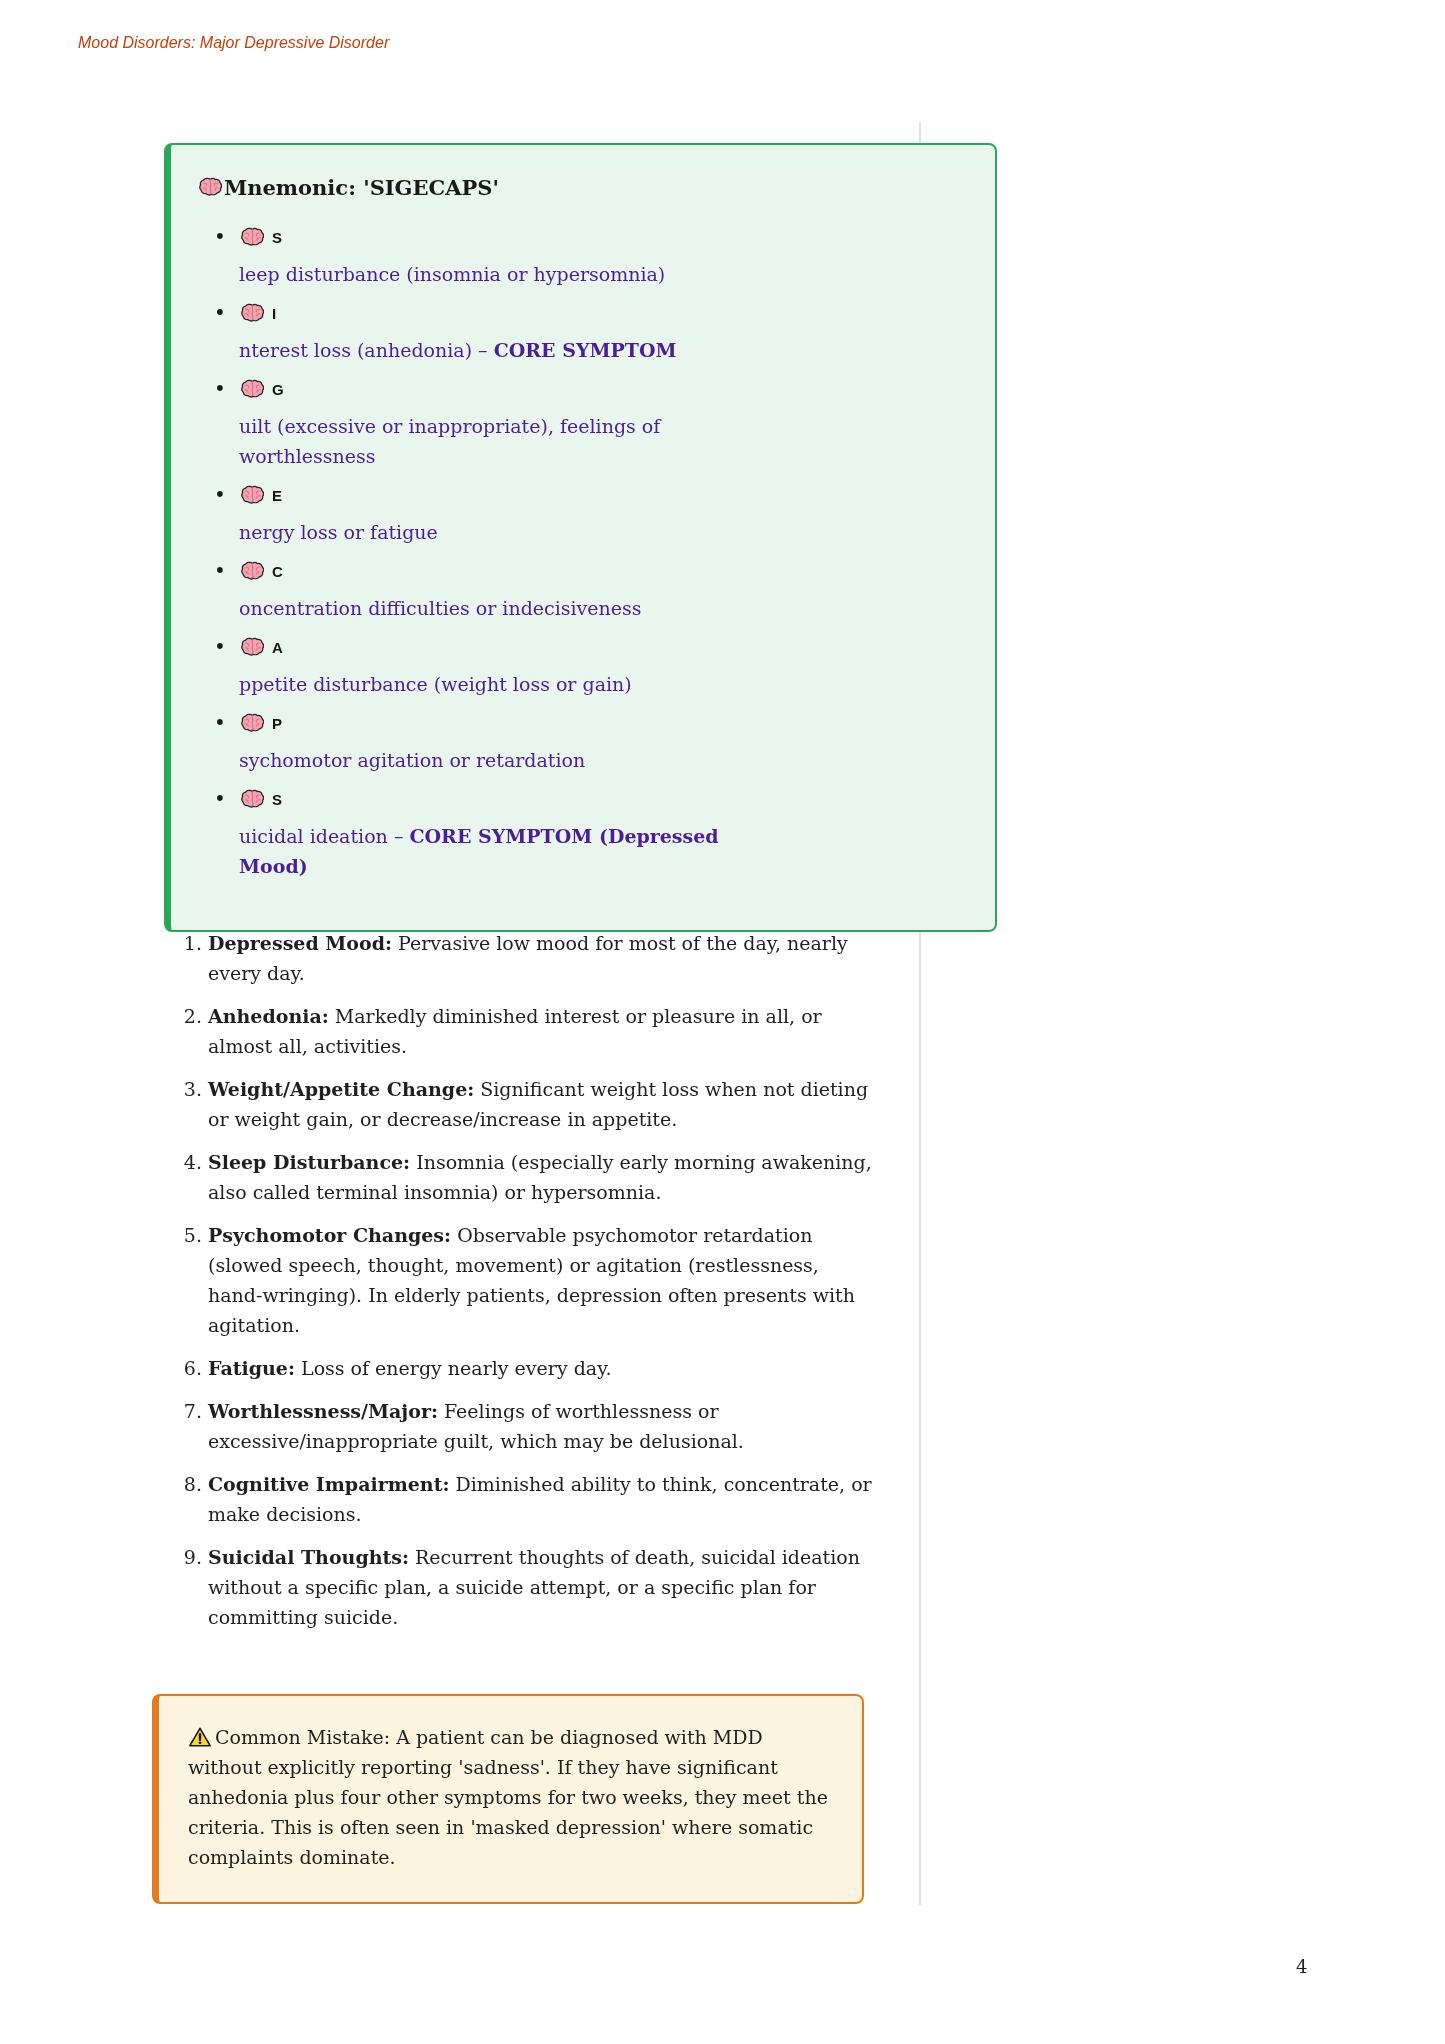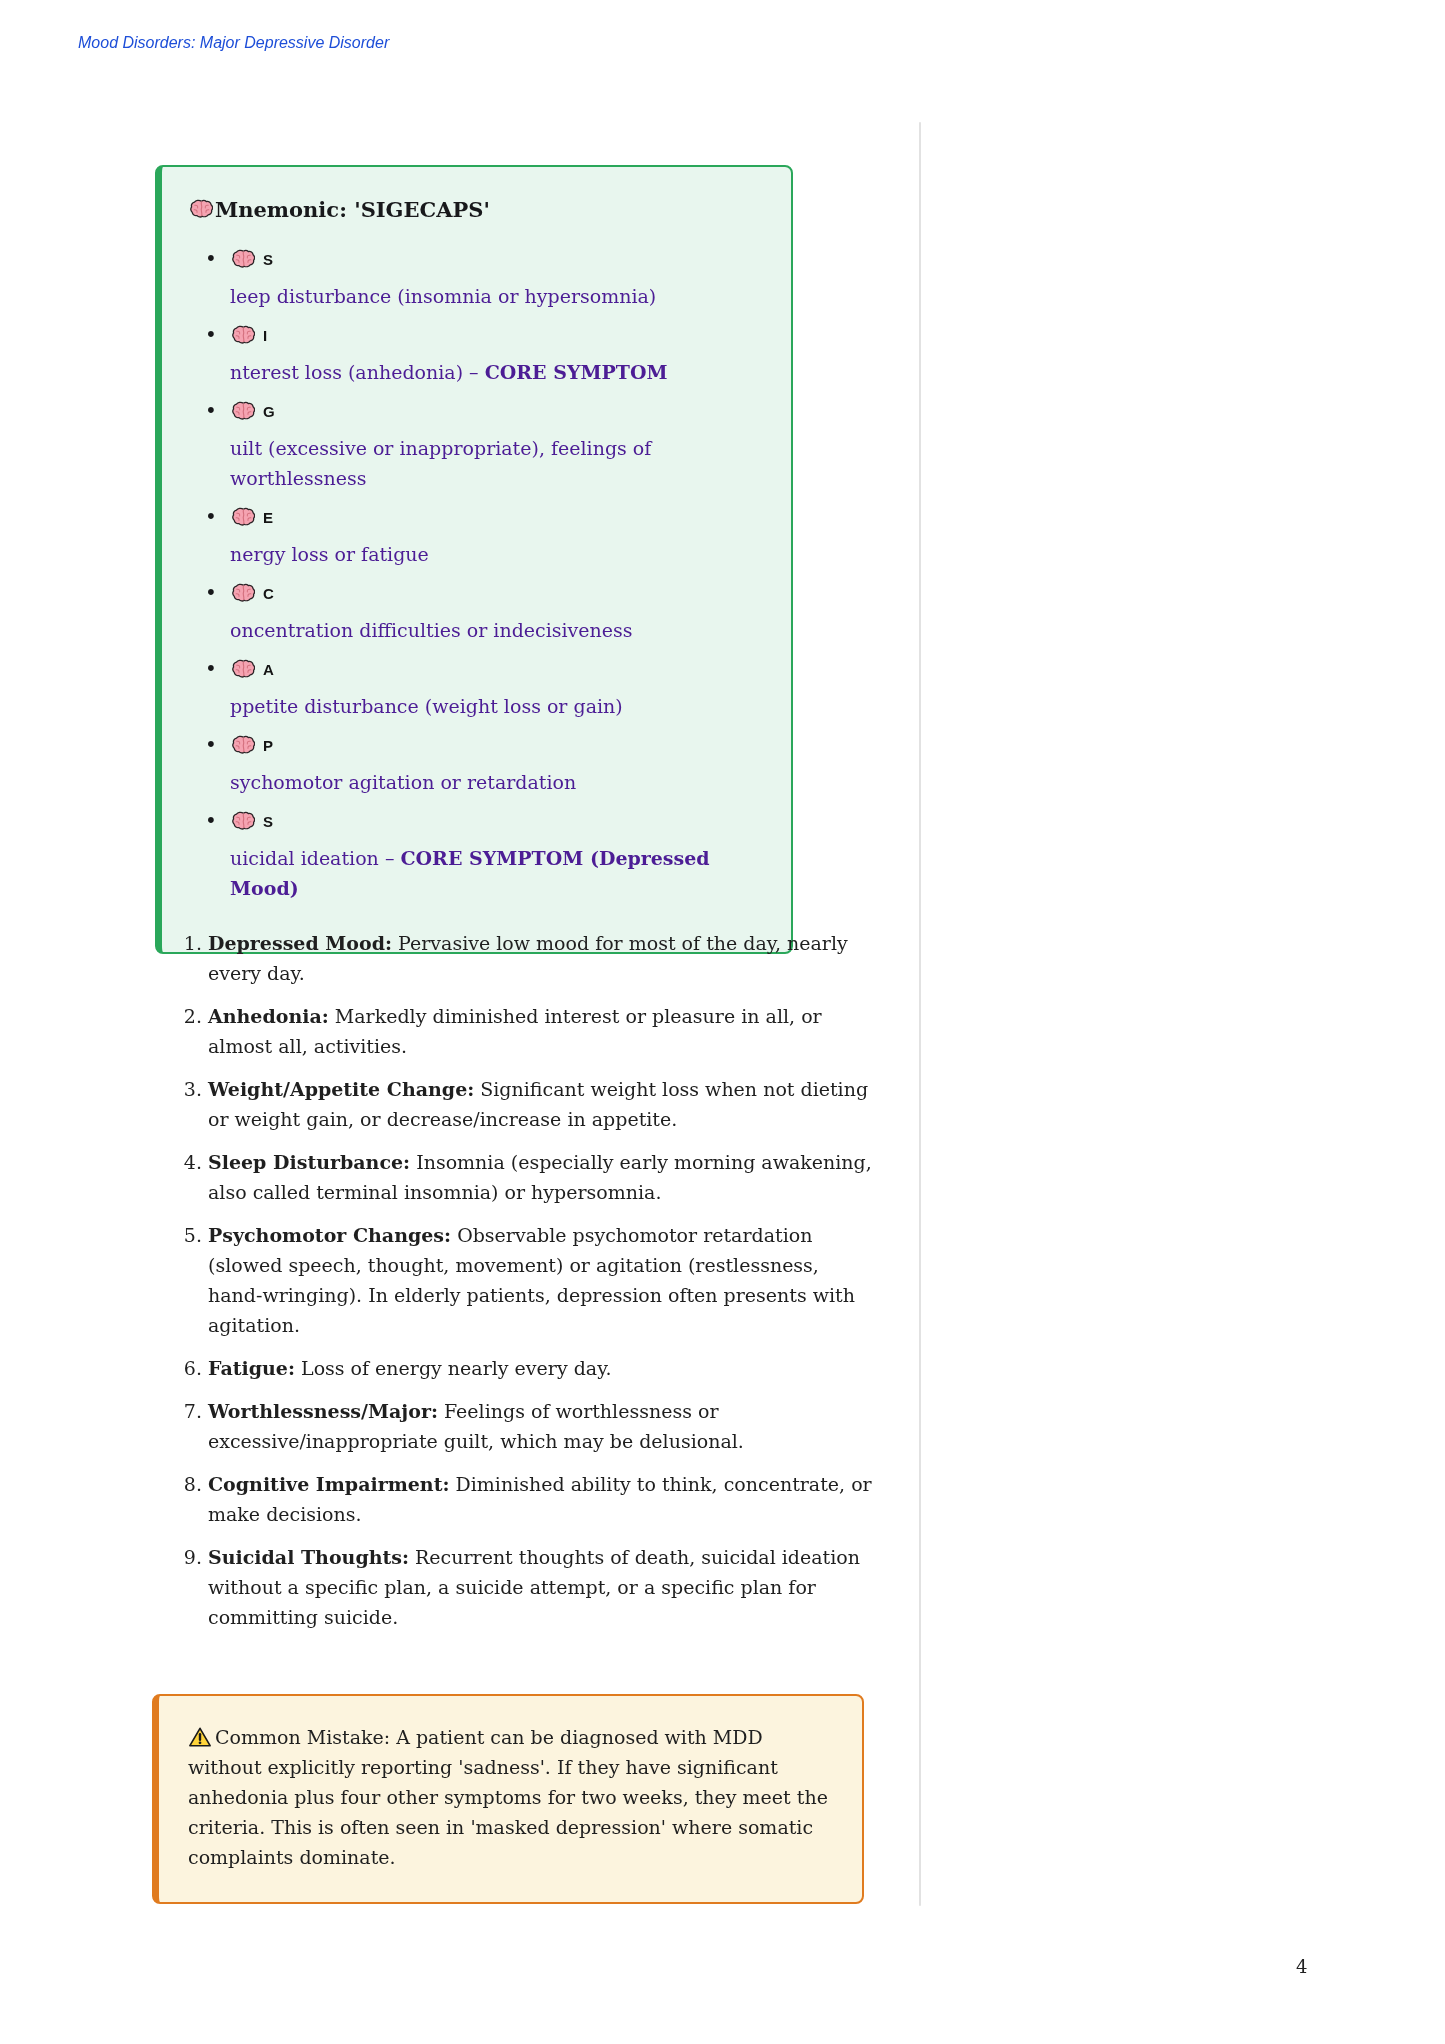--- a/index.html
+++ b/index.html
@@ -7,33 +7,32 @@
     position:relative;
     width:1445px;height:2044px;
     background:#ffffff;
     font-family:"DejaVu Serif","Liberation Serif",serif;
     color:#1f1f1f;
     overflow:hidden;
   }
   .doc-header{
     position:absolute;left:78px;top:34px;
     font-family:"Liberation Sans","DejaVu Sans",sans-serif;
-    font-style:italic;font-size:16px;color:#1d4ed8;
+    font-style:italic;font-size:16px;color:#c2410c;
   }
   
   .mn-box{
-    position:absolute;left:155px;top:143px;width:638px;
+    position:absolute;left:164px;top:143px;width:833px;
     box-sizing:border-box;
     background:#e8f6ee;
     border:2px solid #2aa75a;
     border-left:7px solid #2aa75a;
     border-radius:8px;
     padding:30px 30px 36px 28px;
     min-height:775px;
-    margin-top:22px;
   }
   .mn-title{font-size:21px;font-weight:bold;color:#18191b;display:flex;align-items:center;}
   .mn-title b{font-weight:bold;}
   .mn-items{margin-top:26px;}
   .mn-item{margin-bottom:13px;}
   .mn-line1{display:flex;align-items:center;padding-left:15px;margin-bottom:11px;}
   .dot{width:27px;font-size:20px;color:#17181a;line-height:22px;}
   .brain-svg{width:23px;height:21px;flex:0 0 auto;}
   .mn-letter{
     font-family:"Liberation Sans","DejaVu Sans",sans-serif;

